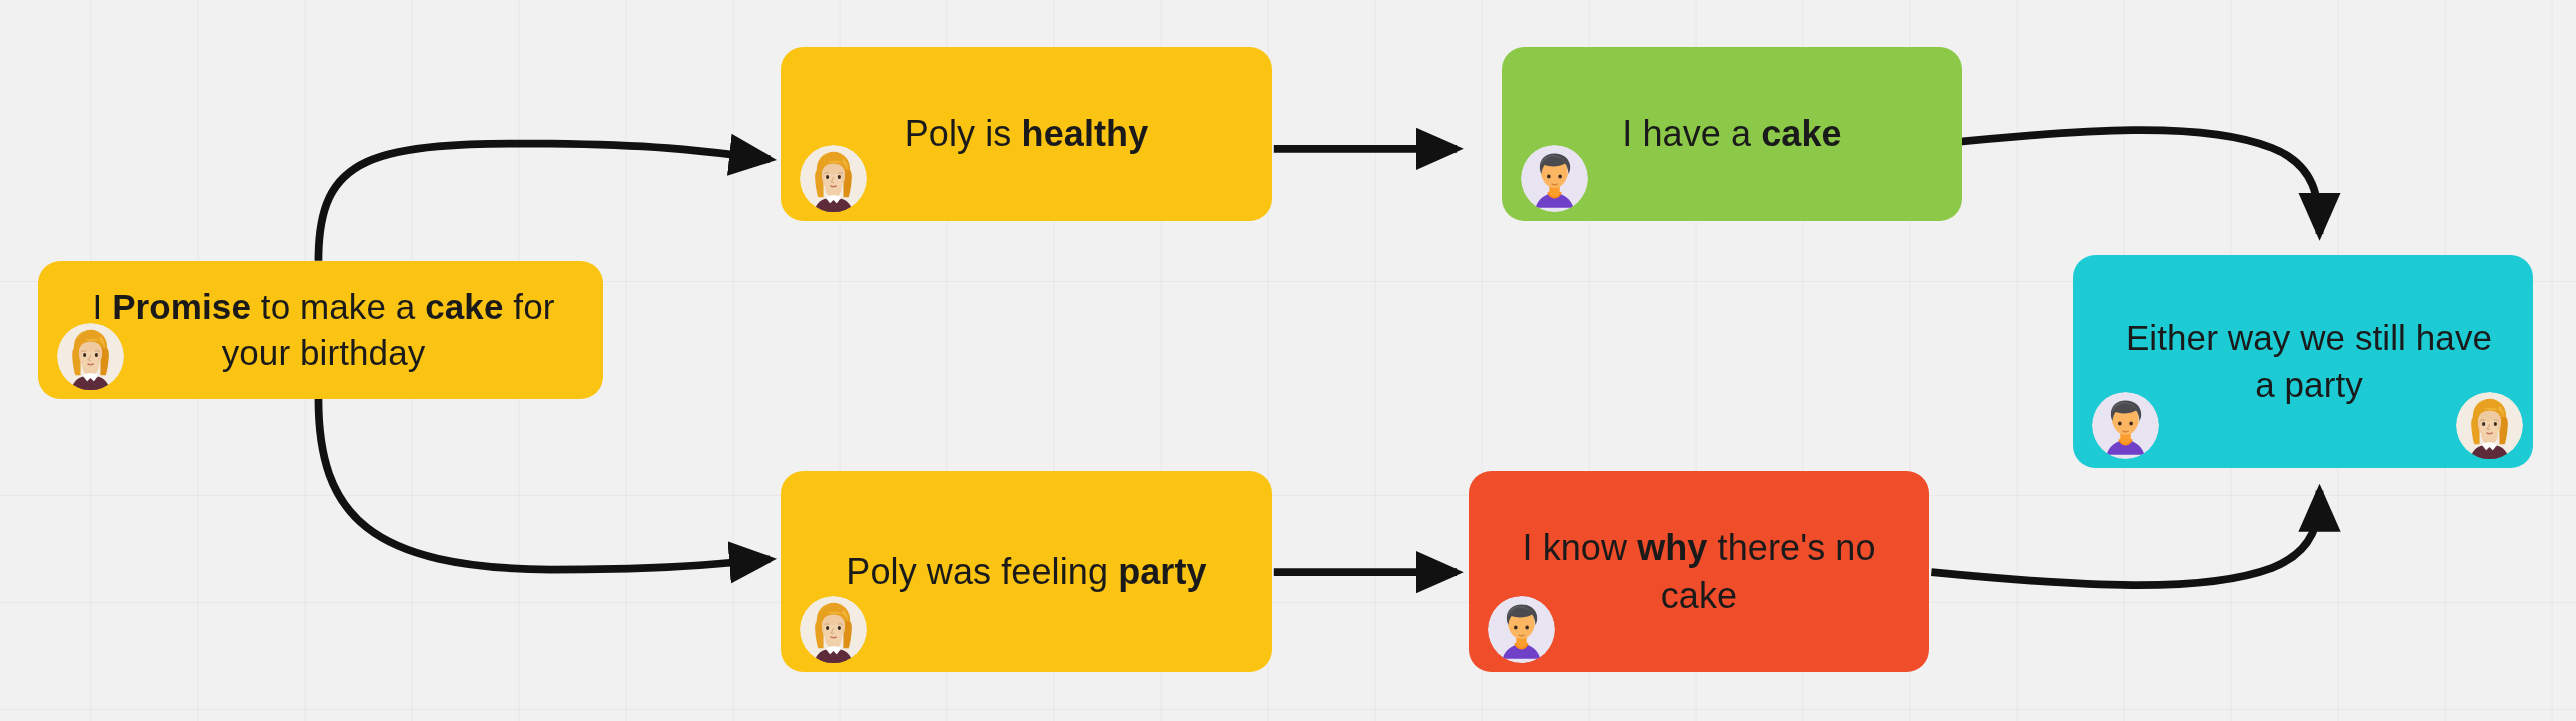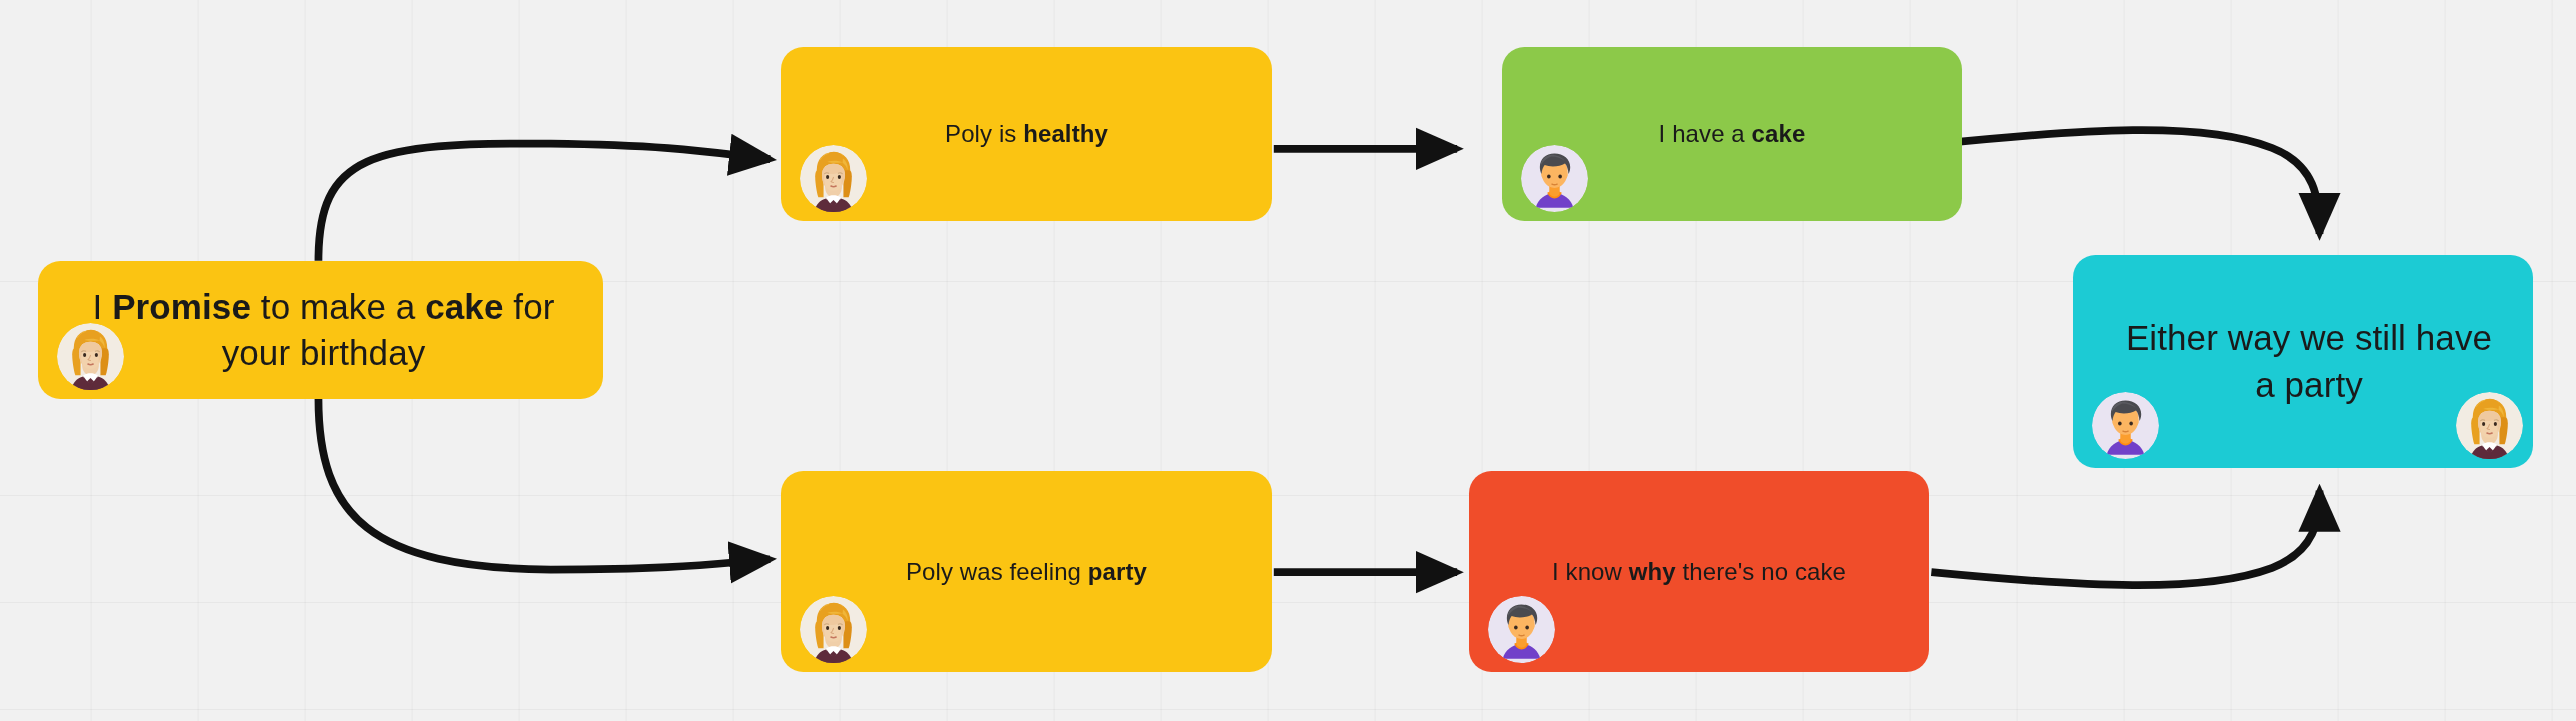--- a/index.html
+++ b/index.html
@@ -44,21 +44,21 @@
     align-items: center;
     justify-content: center;
     overflow: hidden;
   }
 
   .node-text {
     position: relative;
     z-index: 3;
     text-align: center;
     color: #1a1a1a;
-    font-size: 24px;
+    font-size: 36px;
     line-height: 1.32;
     font-weight: 400;
     padding: 0 29px;
     letter-spacing: 0.1px;
     pointer-events: none;
   }
   .node-text b { font-weight: 700; }
 
   .avatar {
     position: absolute;

